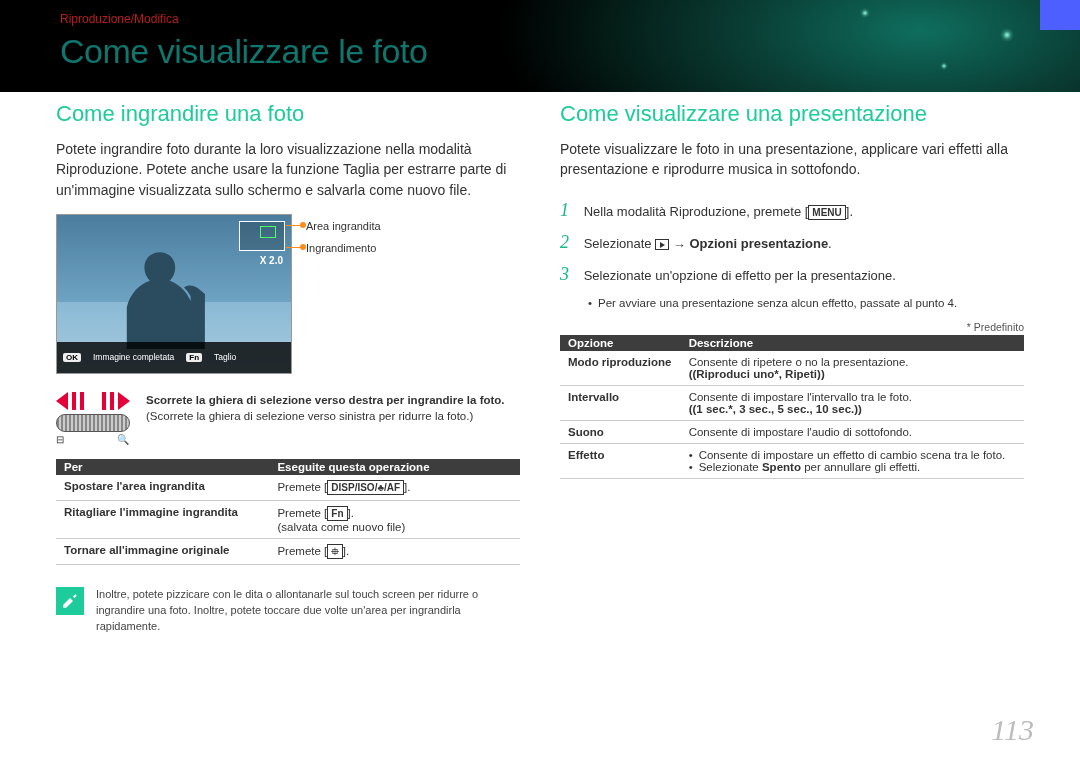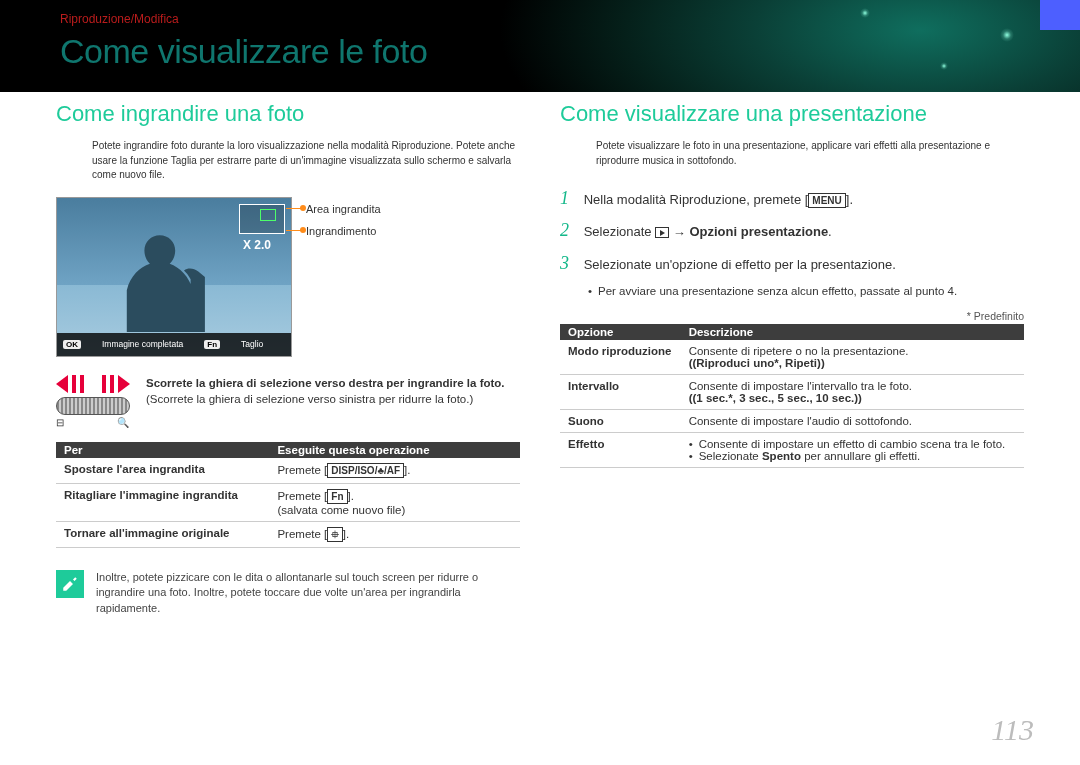--- a/index.html
+++ b/index.html
@@ -6,29 +6,29 @@
   body { font-family: "Segoe UI", Arial, sans-serif; background: #fff; width: 1080px; height: 765px; position: relative; overflow: hidden; color: #333; }
   .header-bg { position: absolute; top: 0; left: 0; right: 0; height: 92px; background: radial-gradient(ellipse 420px 180px at 920px 30px, #0f6e5e 0%, #0a3f36 40%, #05201a 70%, #000 100%); z-index: 0; }
   .ribbon { position: absolute; right: 0; top: 0; width: 40px; height: 30px; background: #4d5fff; z-index: 2; }
   .glow { position:absolute; border-radius:50%; background:radial-gradient(circle,#8fffe0 0%,rgba(143,255,224,0.2) 40%, rgba(0,0,0,0) 70%); }
   .header { position: relative; z-index: 1; padding: 12px 0 0 60px; }
   .breadcrumb { color: #b91c1c; font-size: 12px; margin-bottom: 6px; }
   .page-title { color: #0f766e; font-size: 34px; font-weight: 400; letter-spacing: -0.5px; }
   .content { display: flex; padding: 30px 56px 0 56px; gap: 40px; position: relative; z-index: 1; }
   .col { flex: 1; }
   .section-title { color: #1ecb9a; font-size: 22px; font-weight: 400; margin-bottom: 12px; }
-  .body-text { font-size: 10px; line-height: 1.45; margin-bottom: 14px; margin-left: 36px; }
+  .body-text { font-size: 14px; line-height: 1.45; margin-bottom: 14px; }
   .screenshot-row { display: flex; gap: 14px; margin-bottom: 18px; }
   .screenshot { width: 236px; height: 160px; border: 1px solid #999; position: relative; background: linear-gradient(#4a7d9e 0%, #6fa3c4 55%, #8ab9d4 55%, #a8cce0 100%); overflow: hidden; }
   .silhouette { position:absolute; left:50px; bottom:24px; width:110px; height:110px; }
-  .status-bar { position: absolute; bottom: 0; left: 0; right: 0; height: 23px; background: rgba(0,0,0,0.8); display: flex; align-items: center; gap: 21px; padding: 0 6px; font-size: 8.5px; color: #fff; }
+  .status-bar { position: absolute; bottom: 0; left: 0; right: 0; height: 31px; background: rgba(0,0,0,0.8); display: flex; align-items: center; gap: 12px; padding: 0 6px; font-size: 8.5px; color: #fff; }
   .kbd { background: #eee; color: #000; border-radius: 2px; padding: 0 3px; font-size: 8px; font-weight: bold; }
   .thumb-box { position:absolute; top:6px; right:6px; width:46px; height:30px; border:1px solid #fff; background:rgba(0,0,0,0.2); }
   .thumb-inner { position:absolute; top:4px; left:20px; width:16px; height:12px; border:1px solid #4dff6a; }
-  .zoom-label { position:absolute; top:40px; right:20px; color:#fff; font-size:12px; font-weight:bold;margin-left:48px; }
+  .zoom-label { position:absolute; top:40px; right:8px; color:#fff; font-size:10px; font-weight:bold;margin-left:48px; }
   .legend { font-size: 11px; line-height: 1.5; padding-top: 4px; }
   .legend-row { position: relative; margin-bottom: 6px; }
   .bullet-line { position:absolute; left:-20px; top:7px; width:16px; height:1px; background:#ff8c1a; }
   .bullet-line::before { content:''; position:absolute; right:-4px; top:-3px; width:6px; height:6px; border-radius:50%; background:#ff8c1a; }
   .wheel-row { display:flex; gap:16px; align-items:flex-start; margin: 6px 0 14px; }
   .arrows { display:flex; gap:4px; align-items:center; margin-bottom:4px; }
   .arrow { width:0; height:0; border-top:9px solid transparent; border-bottom:9px solid transparent; }
   .arrow-l { border-right:12px solid #e6003a; }
   .arrow-r { border-left:12px solid #e6003a; }
   .bar { width:4px; height:18px; background:#e6003a; }

